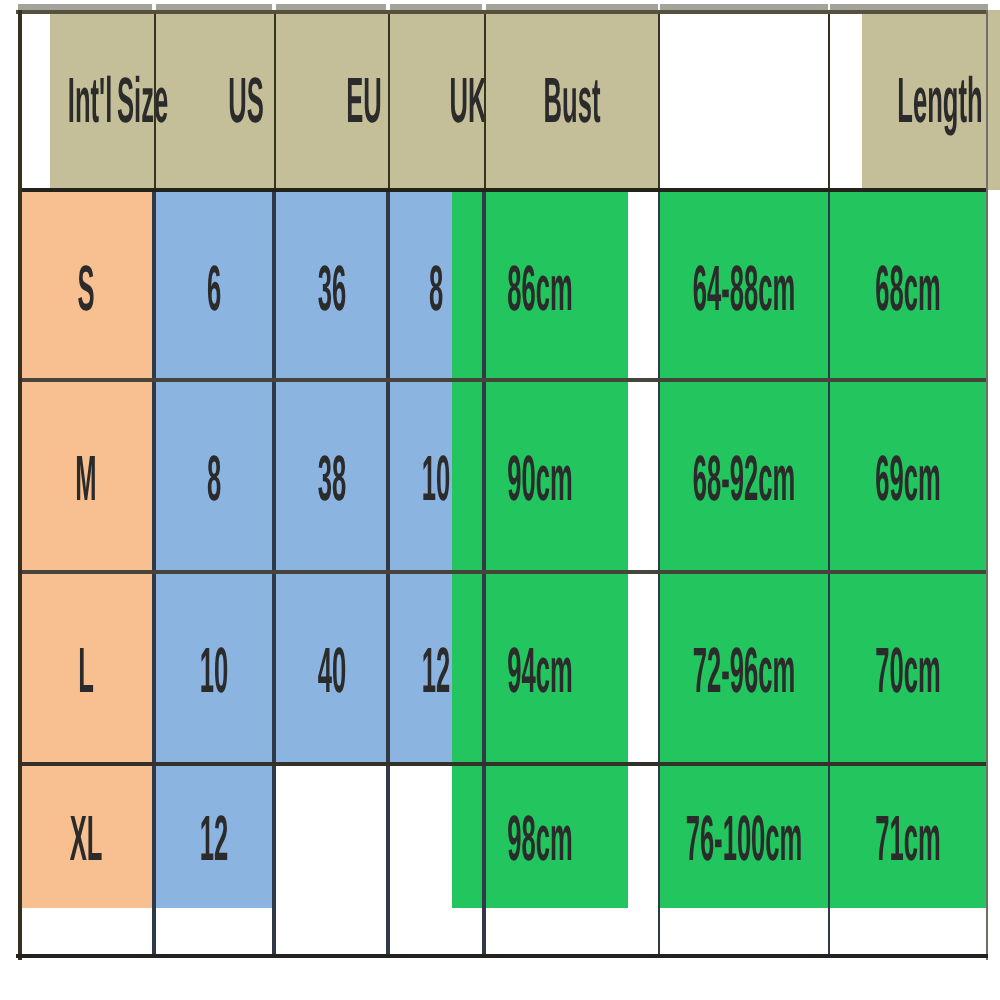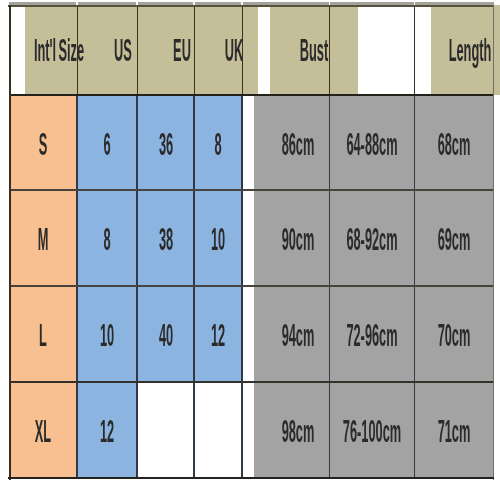--- a/index.html
+++ b/index.html
@@ -13,37 +13,37 @@
   
   .topband{position:absolute;left:9px;top:1.9px;width:484.8px;height:2.7px;background:#a3a39b;}
   .notch{position:absolute;top:1.9px;width:1.6px;height:2.7px;background:#fbfbfb;}
   .n0{left:76.4px;} .n1{left:136.4px;} .n2{left:193.4px;}
   .n3{left:241.4px;} .n4{left:328.9px;} .n5{left:413.9px;}
 
   .cell{position:absolute;overflow:hidden;}
   .c-head{background:#c5bf99;}
   .c-orange{background:#f8c091;}
   .c-blue{background:#8cb4e0;}
-  .c-white{background:#a3a3a3;}
+  .c-white{background:#22c55e;}
 
   
   .cx0{left:9px;width:68px;}
   .cx1{left:77px;width:60px;}
   .cx2{left:137px;width:57px;}
   .cx3{left:194px;width:48px;}
-  .cx4{left:254px;width:87.5px;text-align:center;}
+  .cx4{left:226px;width:87.5px;text-align:center;}
   .cx5{left:329.5px;width:85px;}
   .cx6{left:414.5px;width:78.5px;}
   
   .ry0{top:4.6px;height:90.4px;margin-left:16px;}
   .ry0 .tx{transform:translate(-50%,calc(-50% + 0.2px)) scaleX(0.40);}
   .ry1{top:95px;height:95px;}
   .ry2{top:190px;height:96px;}
   .ry3{top:286px;height:96px;}
-  .ry4{top:382px;height:96px;}
+  .ry4{top:382px;height:72px;}
 
   
   .tx{
     position:absolute;
     left:50%;
     top:50%;
     transform:translate(-50%,calc(-50% + 1px)) scaleX(0.40);
     white-space:nowrap;
     color:#2b2b2b;
     font-size:32px;

